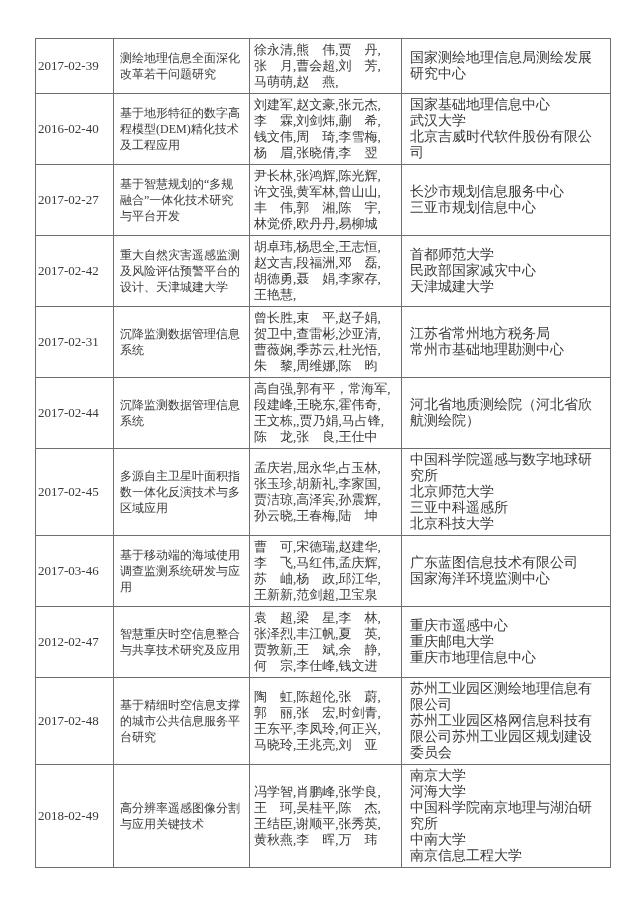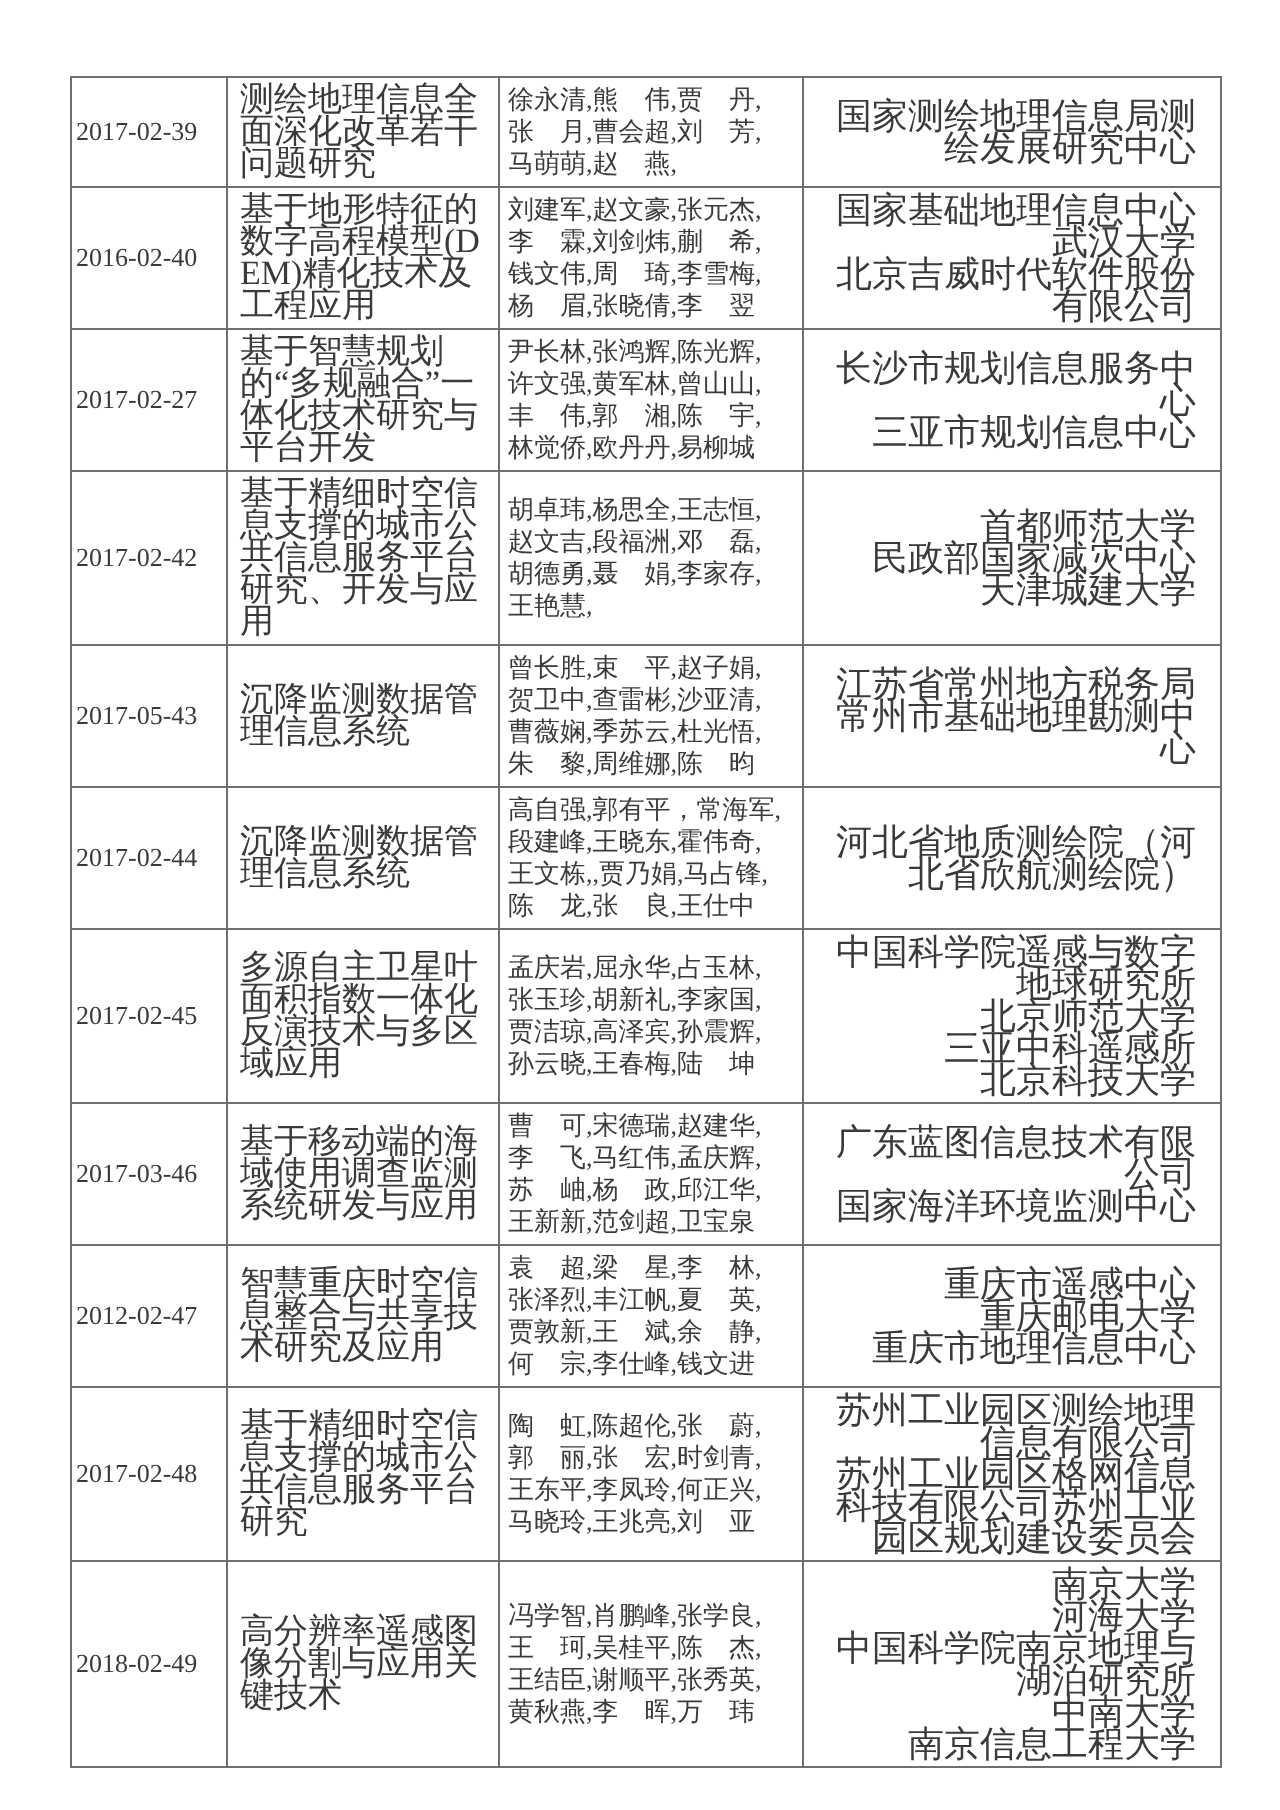--- a/index.html
+++ b/index.html
@@ -34,37 +34,36 @@
     word-break:break-all;
     overflow:hidden;
   }
   td.col-id{
     text-align:left;
     font-size:13px;
     line-height:16px;
     padding:2px 2px;
   }
   td.col-title{
-    font-size:17px;
+    font-size:12px;
     line-height:16px;
     padding:3px 6px;
     margin-top:28px;
   }
   td.col-members{
     font-size:13px;
     line-height:16px;
     padding:3px 4px;
     white-space:pre-line;
   }
   td.col-orgs{
-    font-size:18px;
+    font-size:14px;
     line-height:16px;
     padding:3px 12px 3px 8px;
     white-space:pre-line;
-    text-align:right;
   }
 </style>
 </head>
 <body>
 
 <div class="page">
   <table class="projects">
     <colgroup>
       <col style="width:78px">
       <col style="width:136px">
@@ -96,31 +95,31 @@
           <td class="col-title">基于智慧规划的“多规融合”一体化技术研究与平台开发</td>
           <td class="col-members">尹长林,张鸿辉,陈光辉,
 许文强,黄军林,曾山山,
 丰　伟,郭　湘,陈　宇,
 林觉侨,欧丹丹,易柳城</td>
           <td class="col-orgs">长沙市规划信息服务中心
 三亚市规划信息中心</td>
         </tr>
         <tr>
           <td class="col-id">2017-02-42</td>
-          <td class="col-title">基于精细时空信息支撑的城市公共信息服务平台研究、开发与应用</td>
+          <td class="col-title">重大自然灾害遥感监测及风险评估预警平台的设计、天津城建大学</td>
           <td class="col-members">胡卓玮,杨思全,王志恒,
 赵文吉,段福洲,邓　磊,
 胡德勇,聂　娟,李家存,
 王艳慧,</td>
           <td class="col-orgs">首都师范大学
 民政部国家减灾中心
 天津城建大学</td>
         </tr>
         <tr>
-          <td class="col-id">2017-05-43</td>
+          <td class="col-id">2017-02-31</td>
           <td class="col-title">沉降监测数据管理信息系统</td>
           <td class="col-members">曾长胜,束　平,赵子娟,
 贺卫中,查雷彬,沙亚清,
 曹薇娴,季苏云,杜光悟,
 朱　黎,周维娜,陈　昀</td>
           <td class="col-orgs">江苏省常州地方税务局
 常州市基础地理勘测中心</td>
         </tr>
         <tr>
           <td class="col-id">2017-02-44</td>

